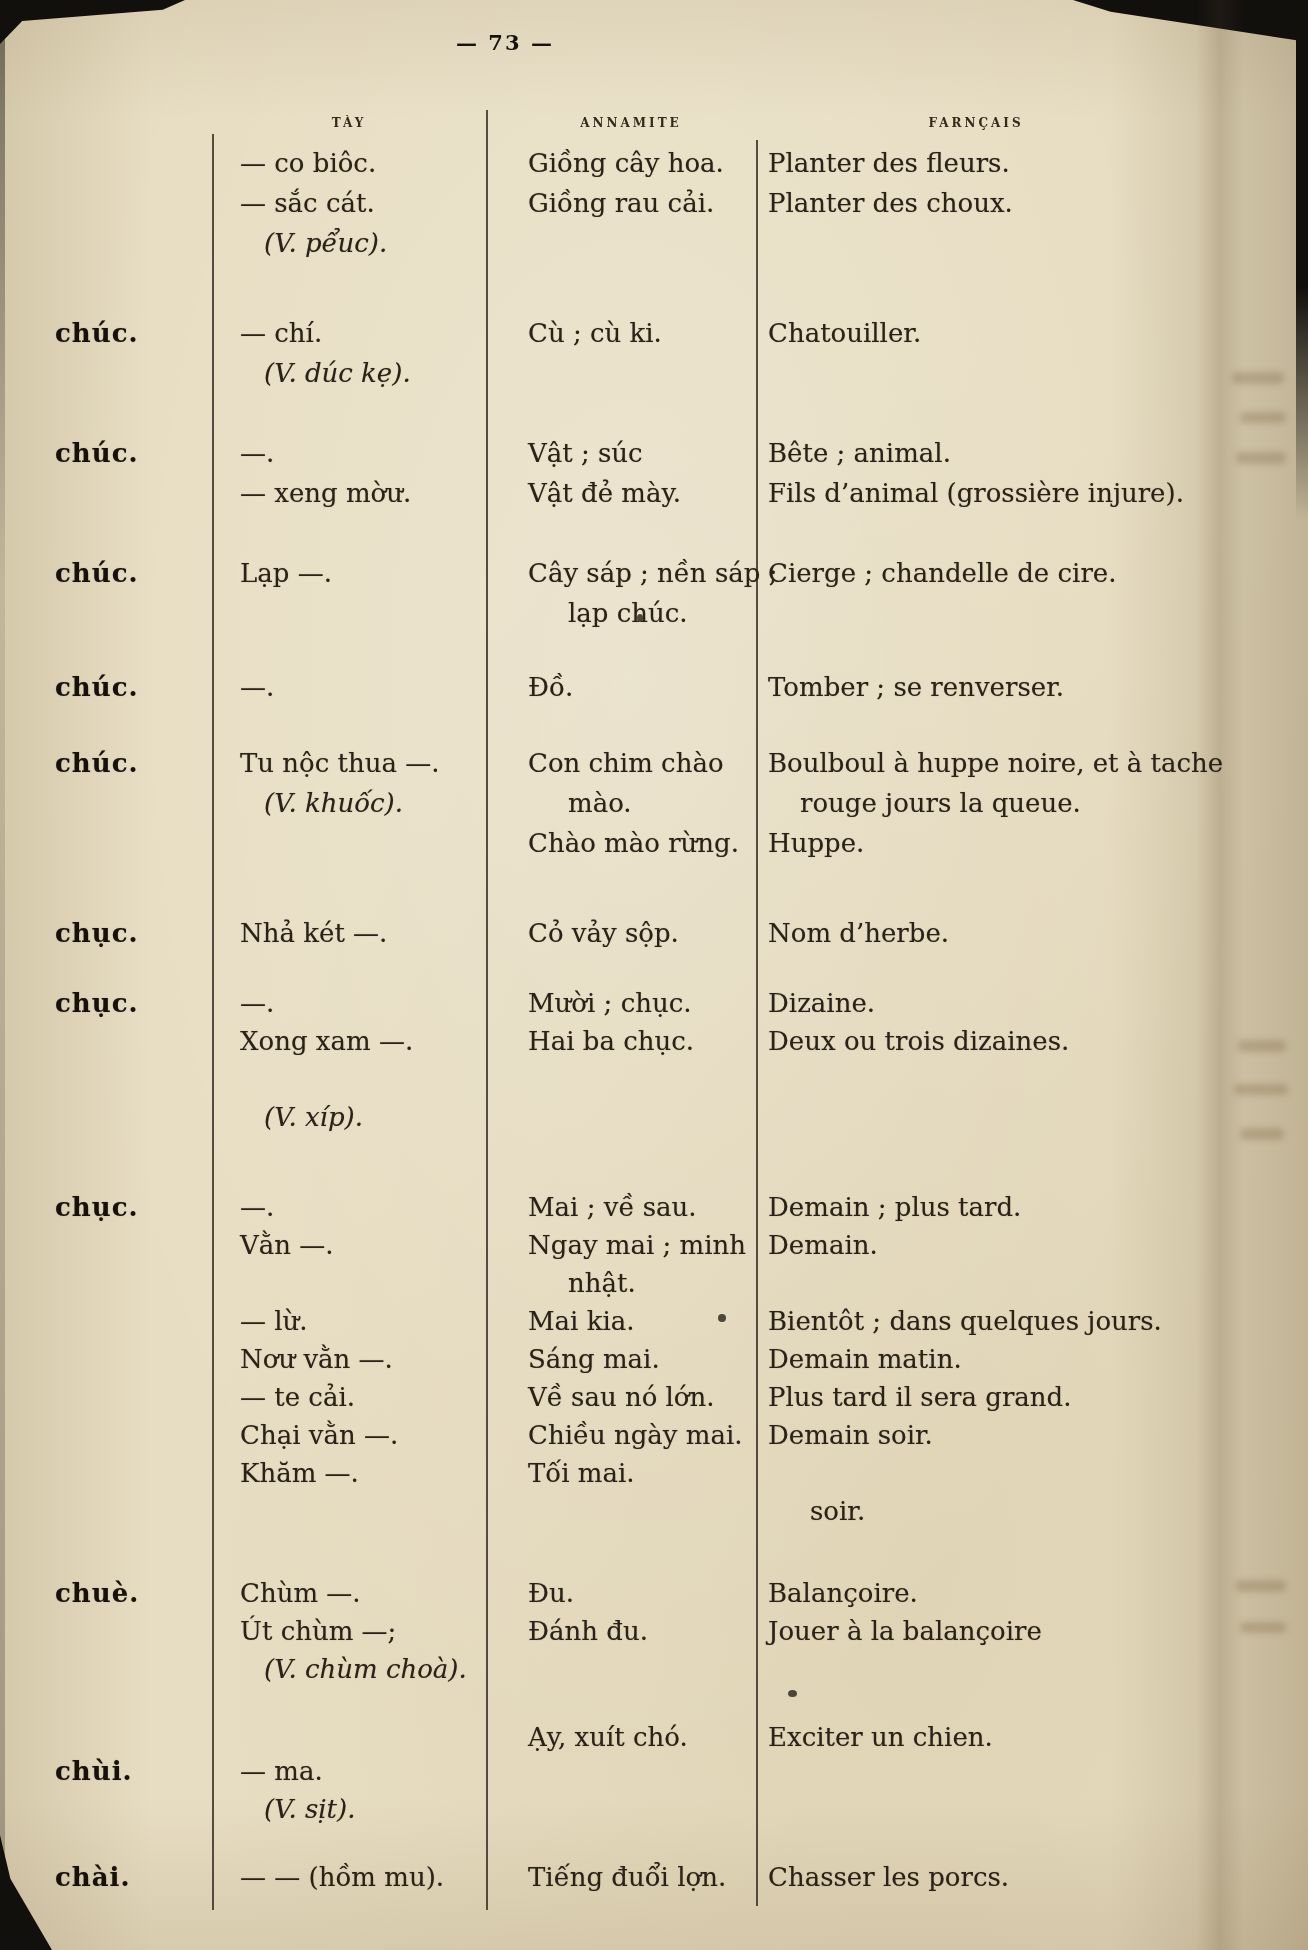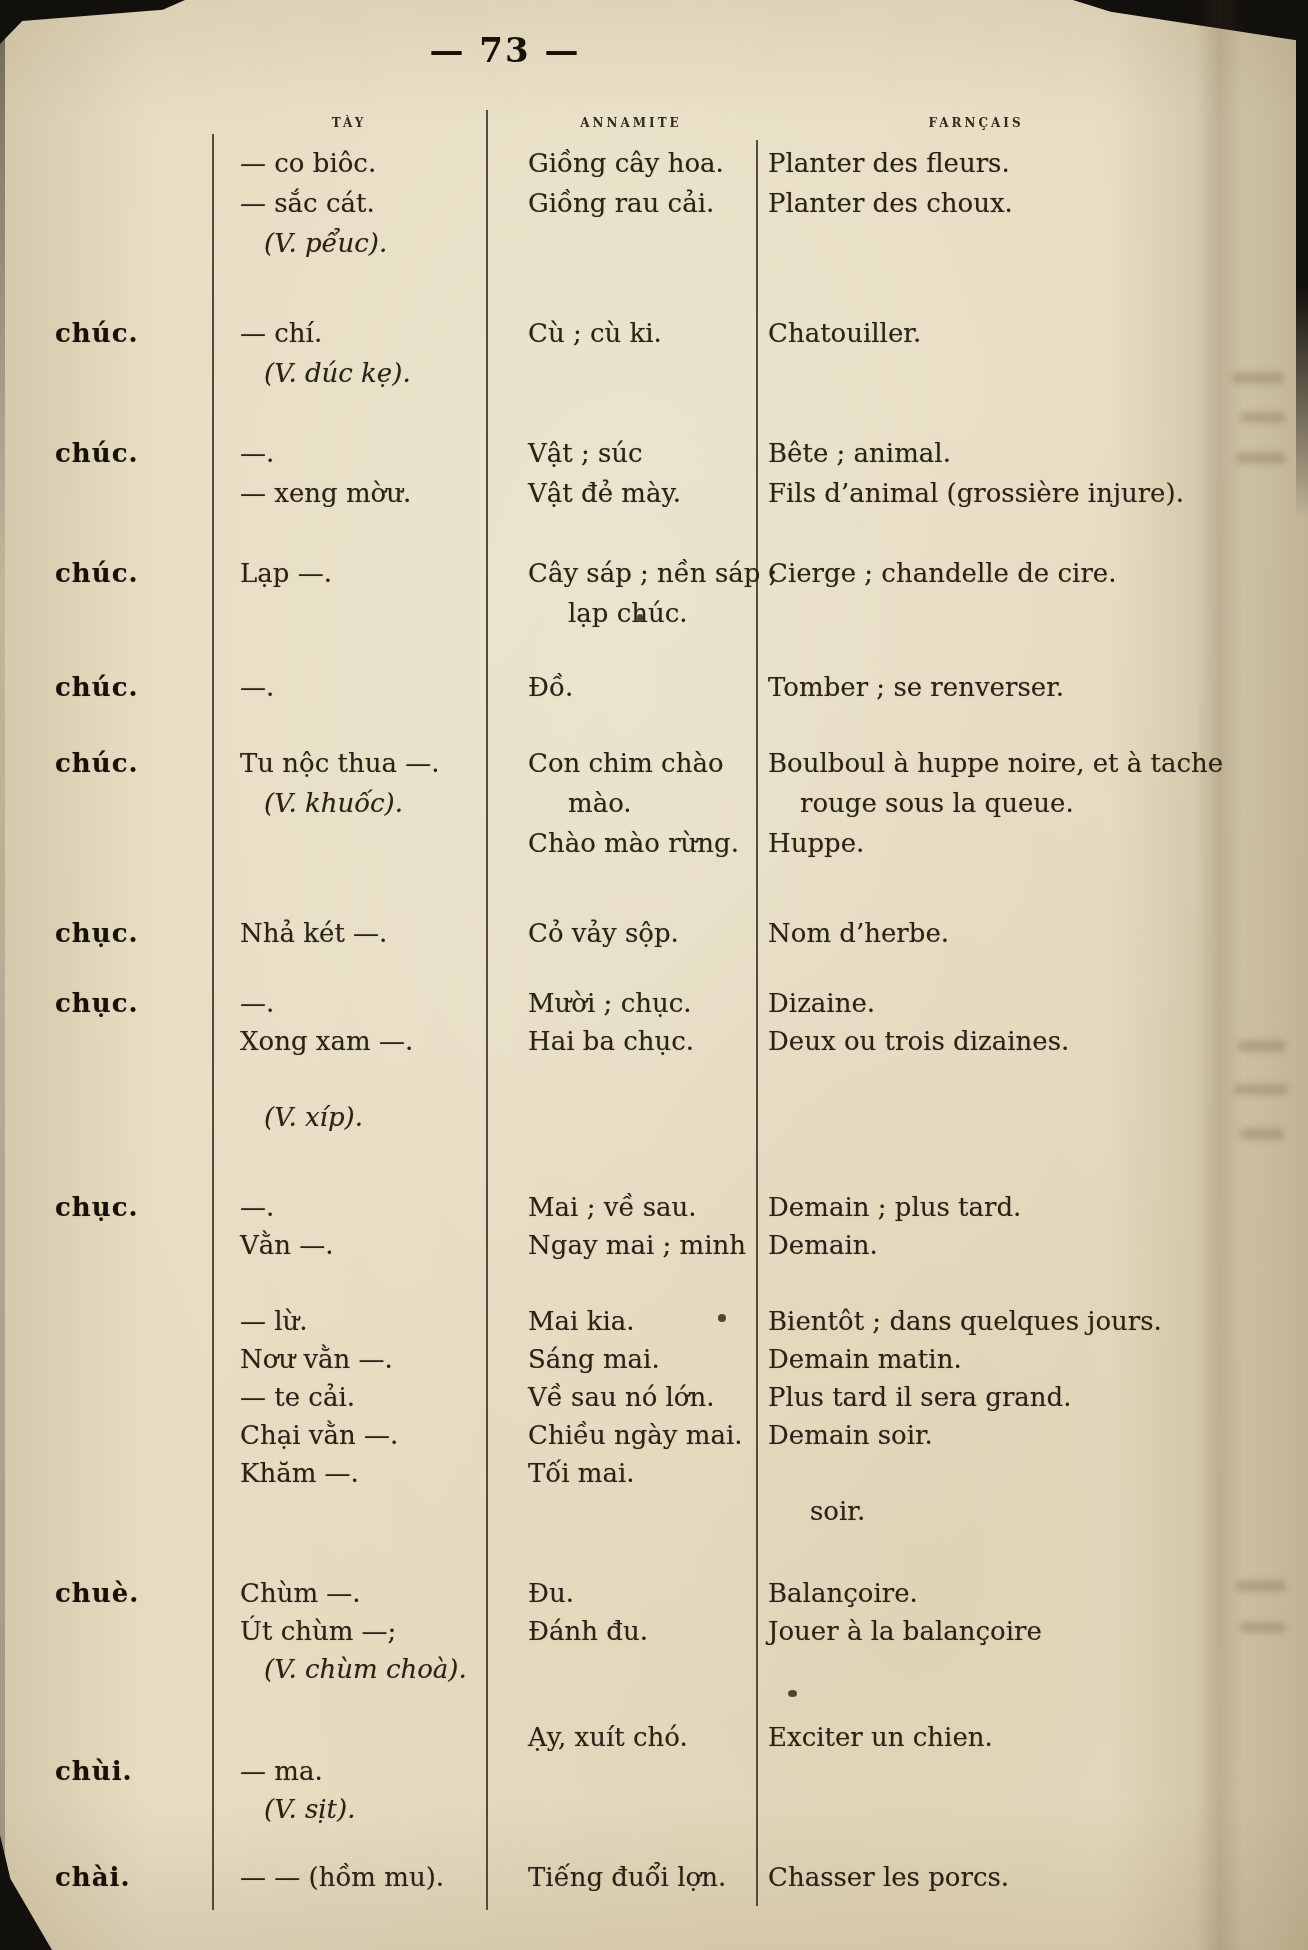--- a/index.html
+++ b/index.html
@@ -20,21 +20,21 @@
     background-image:
       radial-gradient(ellipse at 48% 35%, rgba(255,255,255,0.22), rgba(255,255,255,0) 62%),
       radial-gradient(ellipse at 70% 80%, rgba(190,170,125,0.18), rgba(190,170,125,0) 55%),
       linear-gradient(to right, rgba(120,95,55,0.16), rgba(120,95,55,0) 150px),
       linear-gradient(to left, rgba(105,85,48,0.30), rgba(105,85,48,0) 200px),
       linear-gradient(to bottom, rgba(120,95,55,0.10), rgba(120,95,55,0) 120px),
       linear-gradient(to top, rgba(120,95,55,0.14), rgba(120,95,55,0) 150px);
   }
   .pagenum{
     position:absolute;top:30px;left:395px;width:220px;text-align:center;
-    font-size:34px;font-weight:bold;letter-spacing:2px;color:var(--headword-ink);
+    font-size:21px;font-weight:bold;letter-spacing:2px;color:var(--headword-ink);
   }
   .colhead{
     position:absolute;top:116px;font-size:12px;font-weight:bold;
     letter-spacing:3px;text-align:center;color:#342a1c;white-space:nowrap;
   }
   .th-tay{left:212px;width:274px;}
   .th-ann{left:486px;width:270px;padding-left:10px;}
   .th-fr{left:756px;width:440px;}
   .vrule{position:absolute;width:2px;background:var(--rule);opacity:0.85;}
   .r1{left:212px;top:134px;height:1776px;}
@@ -157,21 +157,21 @@
 
   <div class="line" style="top:748px">
       <span class="head">chúc.</span>
       <span class="tay">Tu nộc thua —.</span>
       <span class="ann">Con chim chào</span>
       <span class="fr">Boulboul à huppe noire, et à tache</span>
     </div>
   <div class="line" style="top:788px">
       <span class="tay it ind">(V. khuốc).</span>
       <span class="ann ind40">mào.</span>
-      <span class="fr ind30">rouge sous la queue.</span>
+      <span class="fr ind30">rouge jours la queue.</span>
     </div>
   <div class="line" style="top:828px">
       <span class="ann">Chào mào rừng.</span>
       <span class="fr">Huppe.</span>
     </div>
 
   <div class="line" style="top:918px">
       <span class="head">chục.</span>
       <span class="tay">Nhả két —.</span>
       <span class="ann">Cỏ vảy sộp.</span>
@@ -197,20 +197,23 @@
       <span class="head">chục.</span>
       <span class="tay">—.</span>
       <span class="ann">Mai ; về sau.</span>
       <span class="fr">Demain ; plus tard.</span>
     </div>
   <div class="line" style="top:1230px">
       <span class="tay">Vằn —.</span>
       <span class="ann">Ngay mai ; minh</span>
       <span class="fr">Demain.</span>
     </div>
+  <div class="line" style="top:1268px">
+      <span class="ann ind40">nhật.</span>
+    </div>
   <div class="line" style="top:1306px">
       <span class="tay">— lừ.</span>
       <span class="ann">Mai kia.</span>
       <span class="fr">Bientôt ; dans quelques jours.</span>
     </div>
   <div class="line" style="top:1344px">
       <span class="tay">Nơư vằn —.</span>
       <span class="ann">Sáng mai.</span>
       <span class="fr">Demain matin.</span>
     </div>

